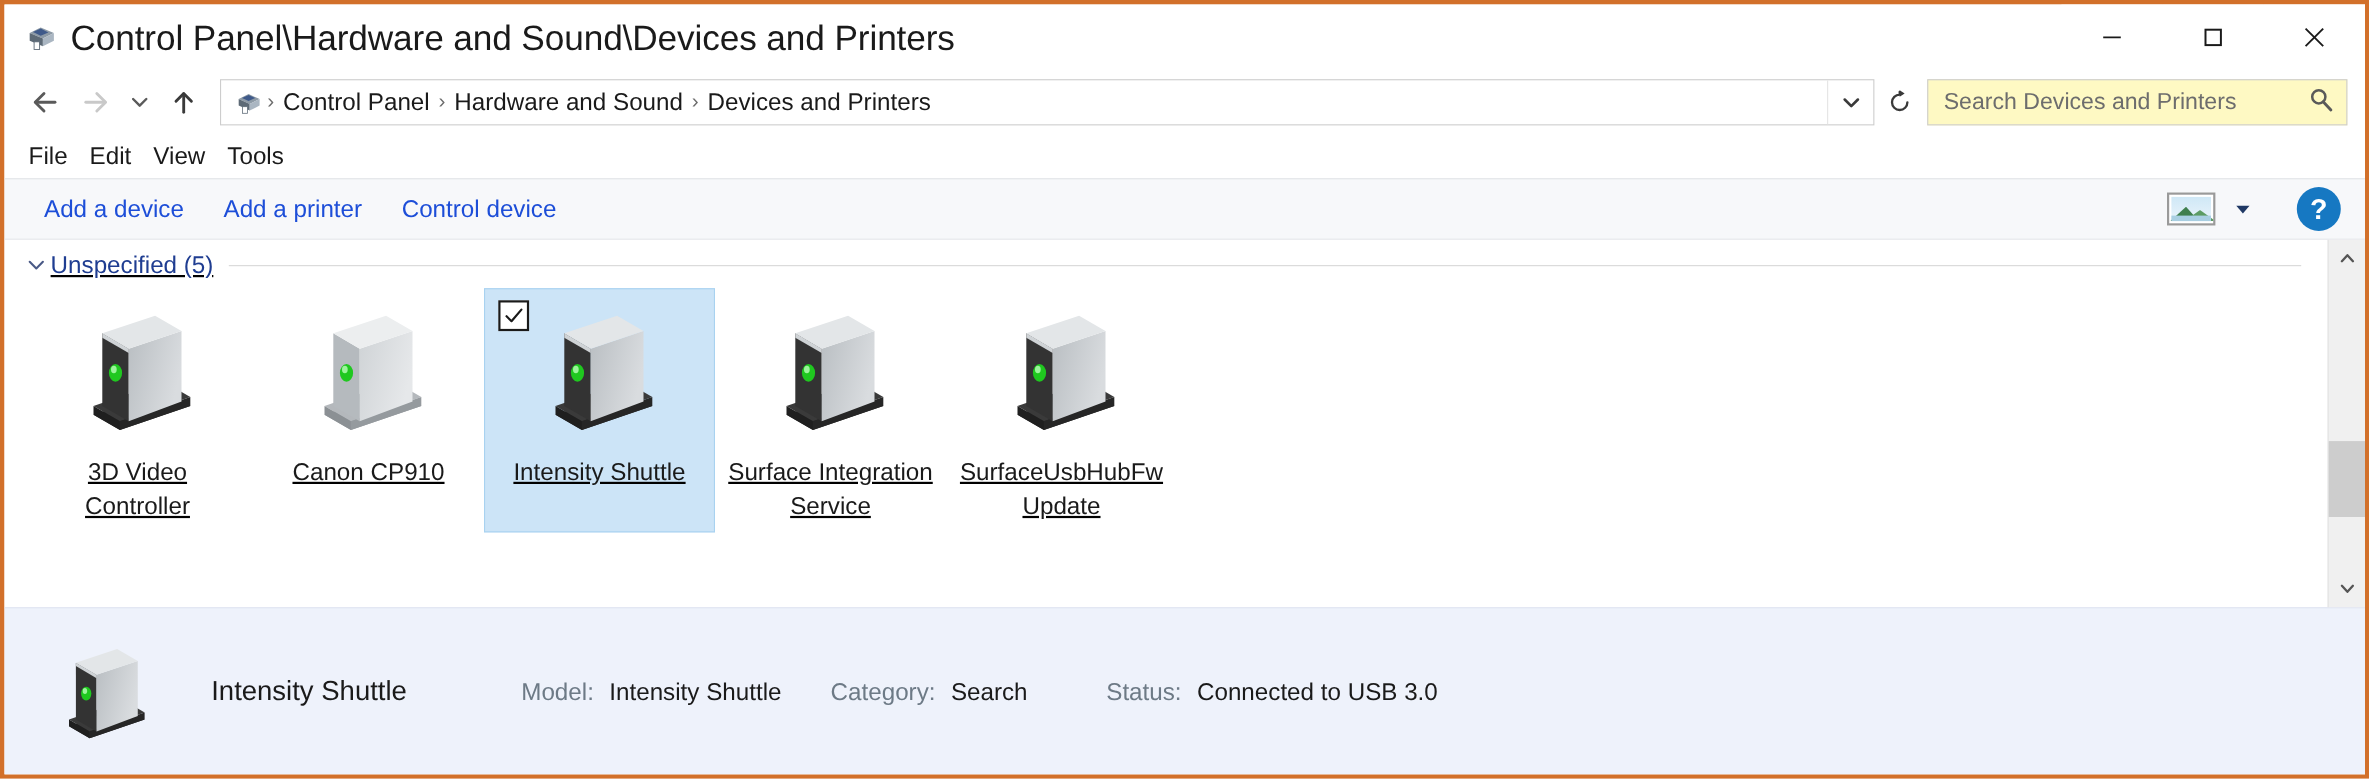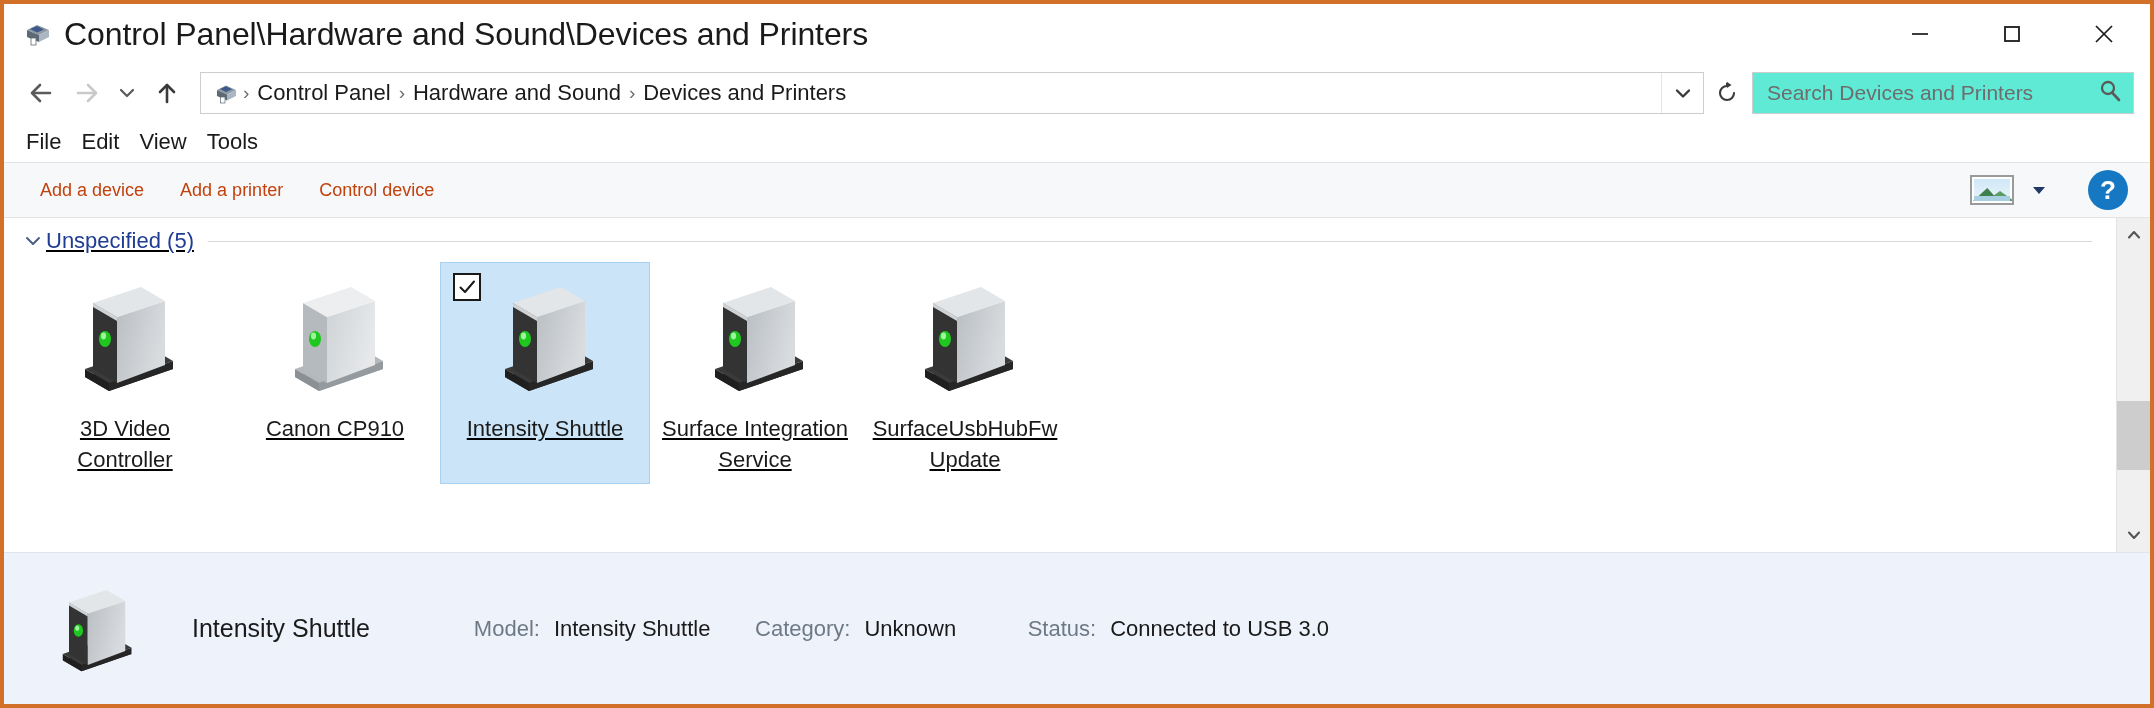--- a/index.html
+++ b/index.html
@@ -74,21 +74,21 @@
     display: flex; align-items: center; justify-content: center;
     border-left: 1px solid #e4e4e4;
   }
   .refreshbtn {
     width: 34px; height: 42px; flex: 0 0 auto;
     display: flex; align-items: center; justify-content: center;
   }
   .searchbox {
     flex: 0 0 382px;
     height: 42px; margin-left: 8px;
-    border: 1px solid #cdcdcd; background: #5eead4;
+    border: 1px solid #cdcdcd; background: #fef9c3;
     display: flex; align-items: center; padding: 0 10px 0 14px;
   }
   .searchbox input {
     flex: 1 1 auto; border: none; outline: none;
     font-family: "Liberation Sans", sans-serif;
     font-size: 21px; color: #6d6d6d; background: transparent;
     min-width: 0;
   }
   .searchbox input::placeholder { color: #6d6d6d; opacity: 1; }
 
@@ -106,21 +106,21 @@
   
   .cmdbar {
     height: 56px; flex: 0 0 56px;
     display: flex; align-items: center;
     background: #f7f8fa;
     border-top: 1px solid #e2e4e7;
     border-bottom: 1px solid #e2e4e7;
     padding: 0 22px 0 18px;
   }
   .cmdbtn {
-    font-size: 18px; color: #c2410c;
+    font-size: 22px; color: #1d4ed8;
     padding: 0 18px; line-height: 54px; white-space: nowrap;
   }
   .cmdright { margin-left: auto; display: flex; align-items: center; gap: 10px; }
   .viewicon {
     width: 44px; height: 30px;
     border: 2px solid #9a9a9a; background: #ffffff;
     display: flex; align-items: flex-end; overflow: hidden; position: relative;
   }
   .viewicon .sky { position: absolute; inset: 2px; background: linear-gradient(#cfe8f6, #eaf4fb); }
   .viewicon .hill1 { position: absolute; left: 1px; bottom: 2px; width: 26px; height: 13px;
@@ -522,21 +522,21 @@
       </svg>
     </span>
     <span class="details-title">Intensity Shuttle</span>
     <div class="details-table">
       <div class="drow">
         <span class="dlabel">Model:</span>
         <span class="dvalue">Intensity Shuttle</span>
       </div>
       <div class="drow">
         <span class="dlabel">Category:</span>
-        <span class="dvalue">Unknown</span>
+        <span class="dvalue">Search</span>
       </div>
       <div class="drow">
         <span class="dlabel">Status:</span>
         <span class="dvalue">Connected to USB 3.0</span>
       </div>
     </div>
   </div>
 
 </div>
 

